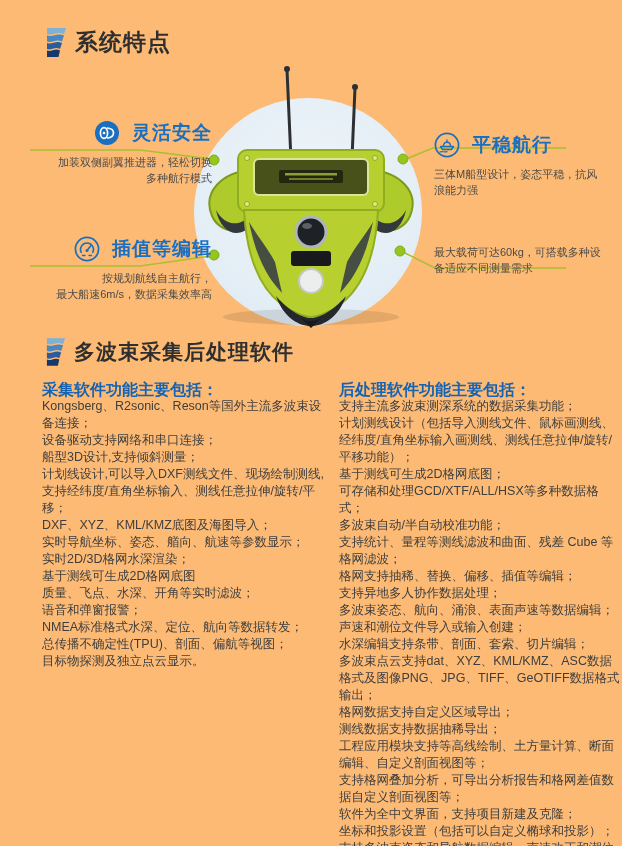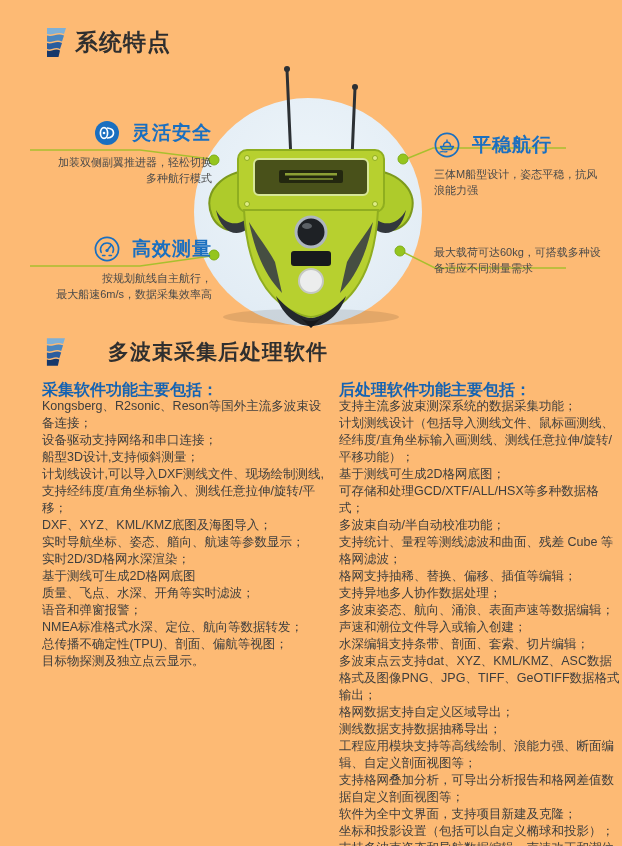--- a/index.html
+++ b/index.html
@@ -4,21 +4,21 @@
 <style>
   * { margin:0; padding:0; box-sizing:border-box; }
   html,body { background:#ffffff; }
   body { font-family:"Liberation Sans","DejaVu Sans",sans-serif; }
   .page { position:relative; width:622px; height:846px; background:#fdba74; overflow:hidden; margin:0 auto; }
 
   
   .sec-head { position:absolute; display:flex; align-items:center; gap:9px; }
   .sec-head .flag { flex:0 0 auto; }
   .sec-title { font-size:23px; font-weight:bold; color:#2f2f2f; letter-spacing:1px; }
-  #head2 .sec-title { font-size:21px;margin-left:34px; }
+  #head2 .sec-title { font-size:21px; }
 
   
   .hero-circle { position:absolute; left:194px; top:98px; width:228px; height:228px; border-radius:50%;
                  background:radial-gradient(circle at 50% 38%, #eef5fa 0%, #e3edf5 70%, #dbe7f1 100%); }
   .overlay-svg { position:absolute; left:0; top:0; pointer-events:none; }
   .boat-wrap { position:absolute; left:186px; top:60px; }
 
   
   .callout { position:absolute; }
   .callout .t-row { display:flex; align-items:center; gap:12px; }
@@ -149,21 +149,21 @@
   <div class="callout left-side" style="left:25px; top:236px; width:187px;">
     <div class="t-row">
       <svg class="c-icon" width="26" height="26" viewBox="0 0 26 26">
         <circle cx="13" cy="13" r="11.6" fill="none" stroke="#1a6fc0" stroke-width="1.7"></circle>
         <path d="M7.2,16.5 A6.5,6.5 0 1 1 18.8,16.5" fill="none" stroke="#1a6fc0" stroke-width="1.5" stroke-linecap="round"></path>
         <line x1="13" y1="14.5" x2="17" y2="9.5" stroke="#1a6fc0" stroke-width="1.6" stroke-linecap="round"></line>
         <circle cx="13" cy="14.5" r="1.6" fill="#1a6fc0"></circle>
         <line x1="8.5" y1="19.5" x2="11" y2="19.5" stroke="#1a6fc0" stroke-width="1.4" stroke-linecap="round"></line>
         <line x1="15" y1="19.5" x2="17.5" y2="19.5" stroke="#1a6fc0" stroke-width="1.4" stroke-linecap="round"></line>
       </svg>
-      <div class="c-title">高效测量</div>
+      <div class="c-title">插值等编辑</div>
     </div>
     <div class="c-desc">按规划航线自主航行，
 最大船速6m/s，数据采集效率高</div>
   </div>
 
   <div class="callout right-side" style="left:434px; top:236px; width:182px;">
     <div class="c-desc">最大载荷可达60kg，可搭载多种设
 备适应不同测量需求</div>
   </div>
 
@@ -208,21 +208,21 @@
           <div class="item">多波束自动/半自动校准功能；</div>
           <div class="item">支持统计、量程等测线滤波和曲面、残差 Cube 等格网滤波；</div>
           <div class="item">格网支持抽稀、替换、偏移、插值等编辑；</div>
           <div class="item">支持异地多人协作数据处理；</div>
           <div class="item">多波束姿态、航向、涌浪、表面声速等数据编辑；</div>
           <div class="item">声速和潮位文件导入或输入创建；</div>
           <div class="item">水深编辑支持条带、剖面、套索、切片编辑；</div>
           <div class="item">多波束点云支持dat、XYZ、KML/KMZ、ASC数据格式及图像PNG、JPG、TIFF、GeOTIFF数据格式输出；</div>
           <div class="item">格网数据支持自定义区域导出；</div>
           <div class="item">测线数据支持数据抽稀导出；</div>
-          <div class="item">工程应用模块支持等高线绘制、浪能力强、断面编辑、自定义剖面视图等；</div>
+          <div class="item">工程应用模块支持等高线绘制、土方量计算、断面编辑、自定义剖面视图等；</div>
           <div class="item">支持格网叠加分析，可导出分析报告和格网差值数据自定义剖面视图等；</div>
           <div class="item">软件为全中文界面，支持项目新建及克隆；</div>
           <div class="item">坐标和投影设置（包括可以自定义椭球和投影）；</div>
           <div class="item">支持多波束姿态和导航数据编辑，声速改正和潮位改正；</div>
         </div>
     </div>
   </div>
 
 </div>
 

